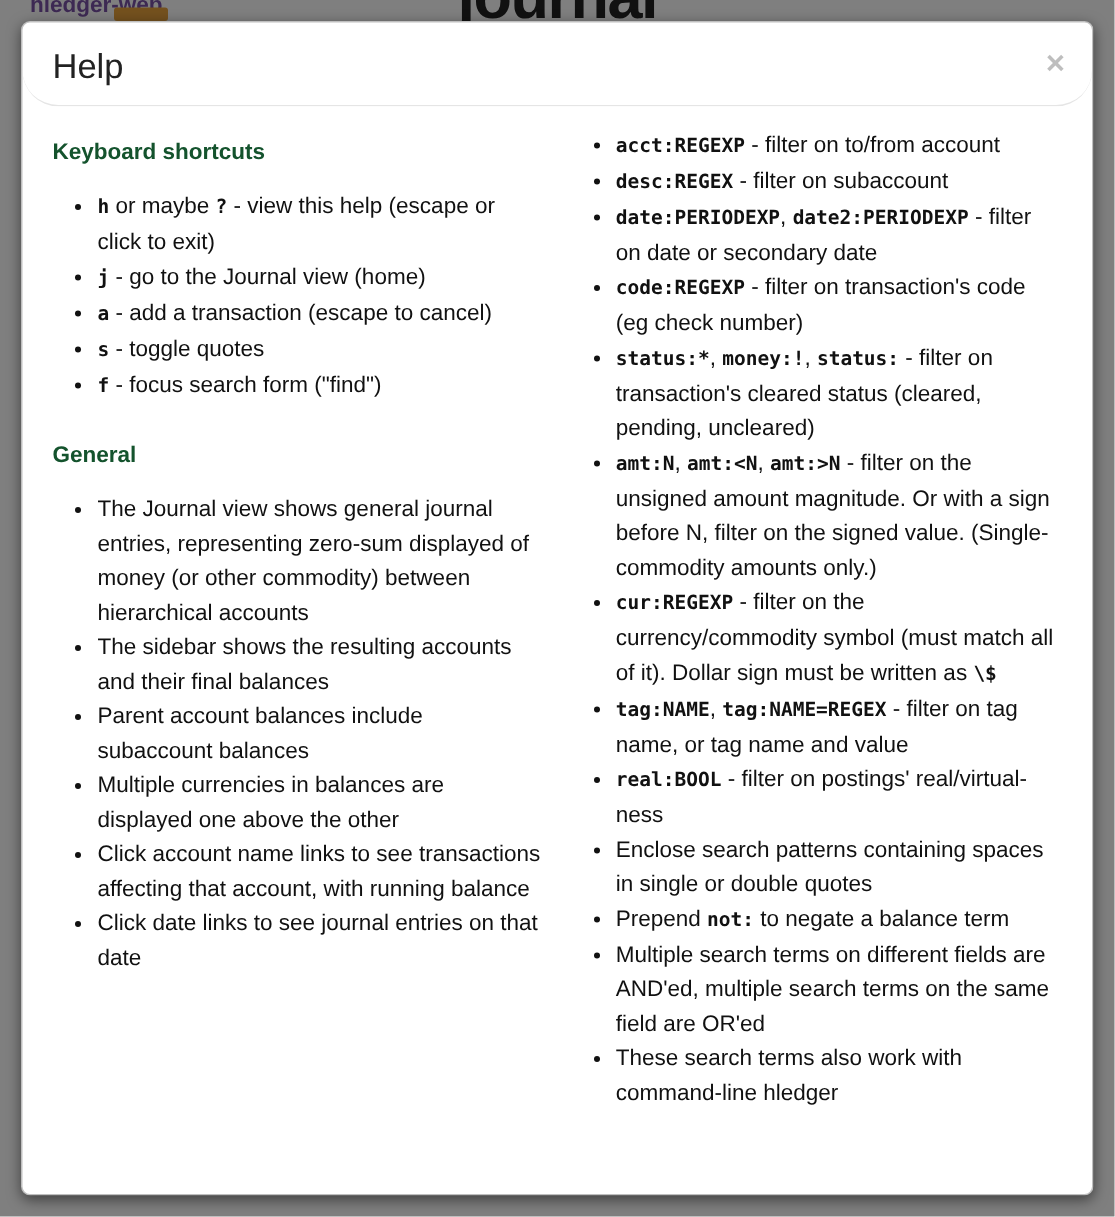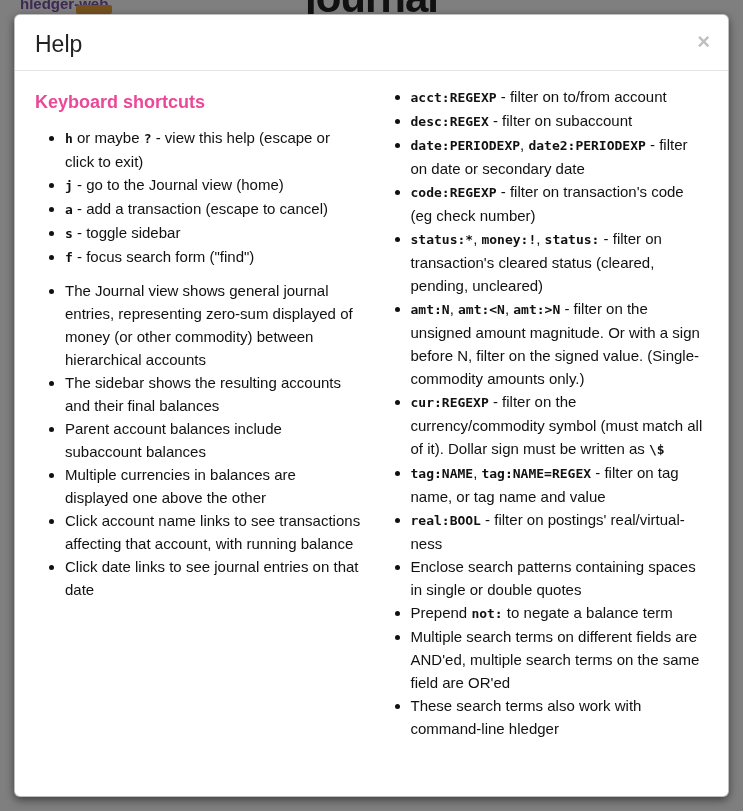--- a/index.html
+++ b/index.html
@@ -44,20 +44,21 @@
     background: #fff;
     border: 1px solid rgba(0,0,0,0.25);
     border-radius: 6px;
     box-shadow: 0 3px 9px rgba(0,0,0,0.5);
     overflow: hidden;
   }
   .modal-header {
     position: relative;
     padding: 16px 20px 13px 20px;
     border-bottom: 1px solid #e5e5e5;
+    border-radius: 24px;
   }
   .modal-title {
     margin: 0;
     font-size: 23px; font-weight: 500;
     color: #222; line-height: 26px;
   }
   .close {
     position: absolute; top: 14px; right: 14px;
     border: 0; background: transparent;
     font-size: 22px; font-weight: bold; line-height: 1;
@@ -66,21 +67,21 @@
     font-family: "Liberation Sans", sans-serif;
   }
   .modal-body {
     display: flex;
     gap: 18px;
     padding: 14px 20px 20px 20px;
   }
   .col { flex: 1 1 0; min-width: 0; }
   .section-heading {
     margin: 7px 0 14px 0;
-    font-size: 18px; font-weight: bold; color: #ec4899;
+    font-size: 15px; font-weight: bold; color: #14532d;
     line-height: 20px;
   }
   .section-heading.spaced { margin-top: 25px; }
   ul.help-list {
     margin: 0 0 10px 0;
     padding-left: 30px;
     font-size: 15px;
     line-height: 23px;
     color: #111;
   }
@@ -109,23 +110,24 @@
     <h1 class="modal-title">Help</h1>
     <button class="close">×</button>
   </div>
   <div class="modal-body">
     <div class="col">
       <h2 class="section-heading">Keyboard shortcuts</h2>
       <ul class="help-list">
           <li><code>h</code><span> or maybe </span><code>?</code><span> - view this help (escape or click to exit)</span></li>
           <li><code>j</code><span> - go to the Journal view (home)</span></li>
           <li><code>a</code><span> - add a transaction (escape to cancel)</span></li>
-          <li><code>s</code><span> - toggle sidebar</span></li>
+          <li><code>s</code><span> - toggle quotes</span></li>
           <li><code>f</code><span> - focus search form ("find")</span></li>
         </ul>
+      <h2 class="section-heading spaced">General</h2>
       <ul class="help-list">
           <li><span>The Journal view shows general journal entries, representing zero-sum displayed of money (or other commodity) between hierarchical accounts</span></li>
           <li><span>The sidebar shows the resulting accounts and their final balances</span></li>
           <li><span>Parent account balances include subaccount balances</span></li>
           <li><span>Multiple currencies in balances are displayed one above the other</span></li>
           <li><span>Click account name links to see transactions affecting that account, with running balance</span></li>
           <li><span>Click date links to see journal entries on that date</span></li>
         </ul>
     </div>
     <div class="col">

